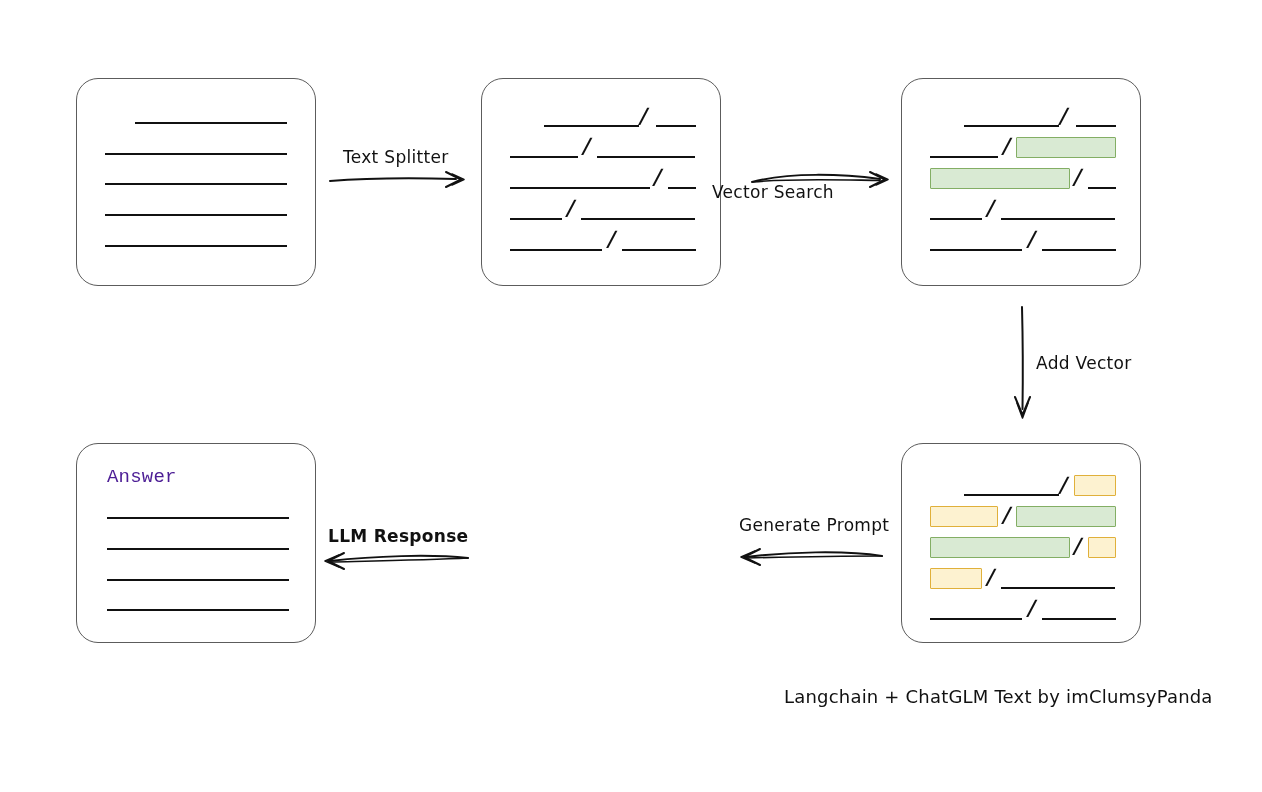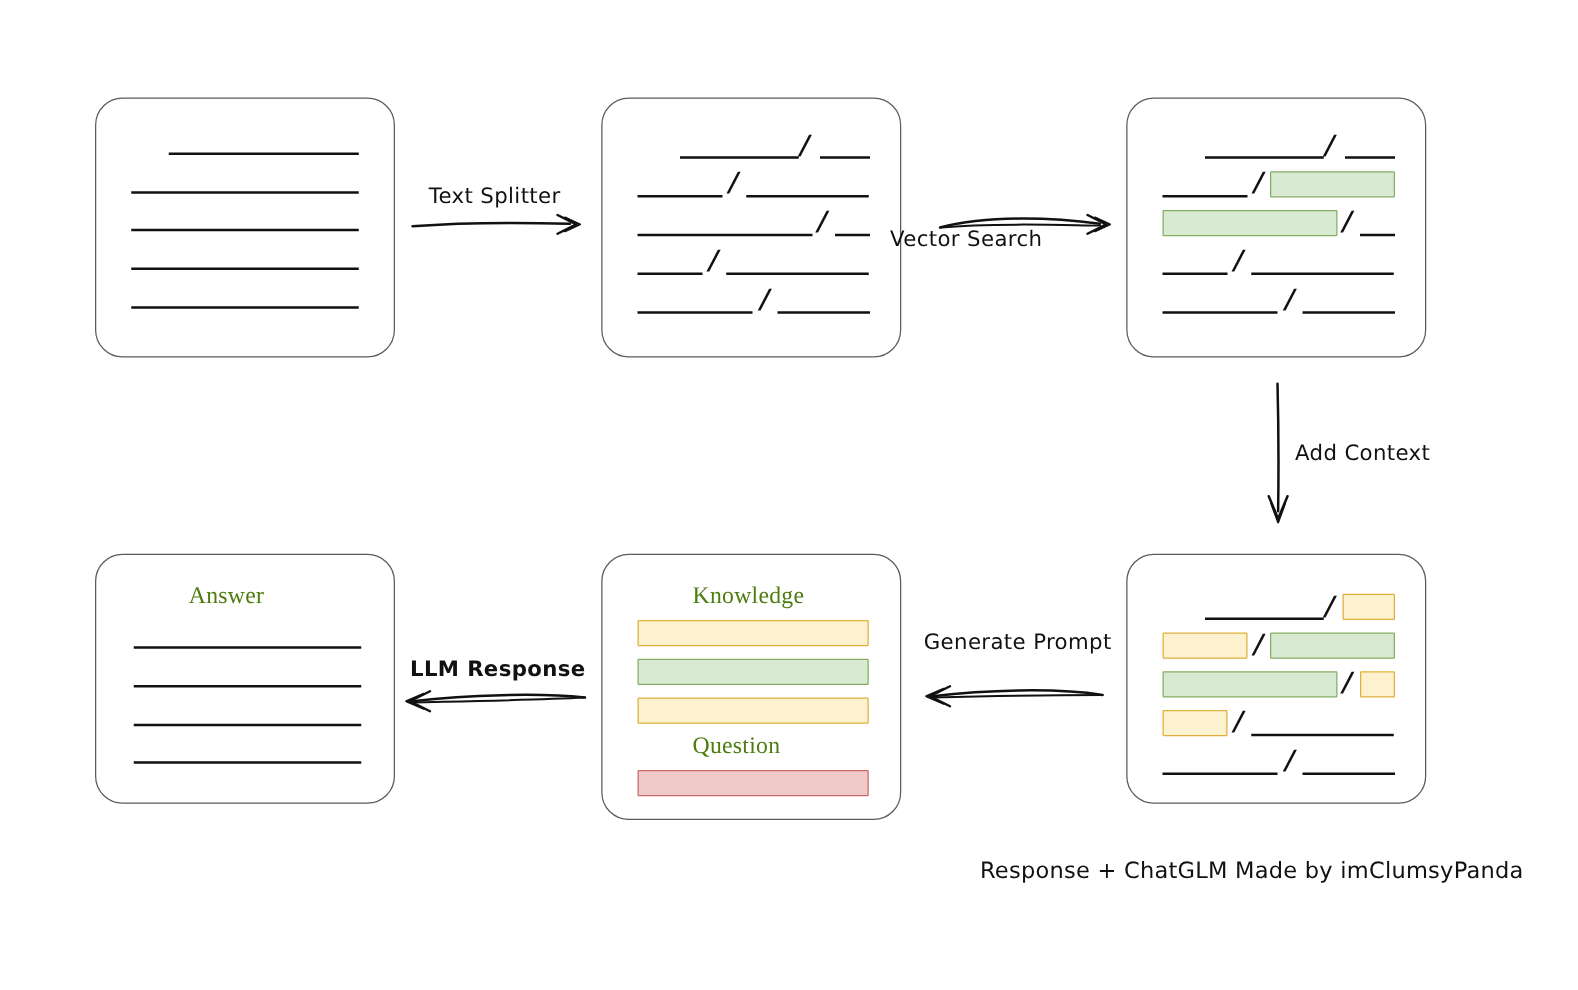--- a/index.html
+++ b/index.html
@@ -51,26 +51,25 @@
   .chip-yellow {
     background: #fdf2d0;
     border: 1.4px solid #e0b03a;
   }
   .chip-red {
     background: #f2c9c9;
     border: 1.4px solid #c96a6a;
   }
   .box-label {
     position: absolute;
-    font-family: Liberation Serif, serif;
+    font-family: Liberation Mono, monospace;
     font-size: 19px;
-    color: #4d7c0f;
+    color: #4c1d95;
     white-space: nowrap;
     letter-spacing: 0.2px;
-    margin-left: 44px;
   }
   .edge-label {
     position: absolute;
     font-family: "DejaVu Sans", sans-serif;
     font-size: 17px;
     color: #111111;
     white-space: nowrap;
     letter-spacing: 0.3px;
   }
   .arrow-svg {
@@ -161,28 +160,20 @@
 
     <div class="chip chip-yellow" style="left:28px; top:124px; width:52px;"></div>
     <div class="slash" style="left:85px; top:123px;">/</div>
     <div class="rule" style="left:99px; top:143px; width:114px;"></div>
 
     <div class="rule" style="left:28px; top:174px; width:92px;"></div>
     <div class="slash" style="left:126px; top:154px;">/</div>
     <div class="rule" style="left:140px; top:174px; width:74px;"></div>
   </div>
 
-  <div class="doc-box" style="left:481px; top:443px; width:240px; height:213px;">
-    <div class="box-label" style="left:28px; top:22px;">Knowledge</div>
-    <div class="chip chip-yellow" style="left:28px; top:52px; width:185px;"></div>
-    <div class="chip chip-green" style="left:28px; top:83px; width:185px;"></div>
-    <div class="chip chip-yellow" style="left:28px; top:114px; width:185px;"></div>
-    <div class="box-label" style="left:28px; top:142px;">Question</div>
-    <div class="chip chip-red" style="left:28px; top:172px; width:185px;"></div>
-  </div>
 
   <div class="doc-box" style="left:76px; top:443px; width:240px; height:200px;">
     <div class="box-label" style="left:30px; top:22px;">Answer</div>
     <div class="rule" style="left:30px; top:73px; width:182px;"></div>
     <div class="rule" style="left:30px; top:104px; width:182px;"></div>
     <div class="rule" style="left:30px; top:135px; width:182px;"></div>
     <div class="rule" style="left:30px; top:165px; width:182px;"></div>
   </div>
 
   <div class="edge-label" style="left:343px; top:147px;text-align:right;">Text Splitter</div>
@@ -193,38 +184,38 @@
   </svg>
 
   <div class="edge-label" style="left:712px; top:147px;margin-top:35px;">Vector Search</div>
   <svg class="arrow-svg" style="left:750px; top:166px;" width="140" height="24" viewBox="0 0 140 24">
     <path d="M2,16 C40,6 92,8 130,13" stroke="#111111" stroke-width="2" fill="none" stroke-linecap="round"></path>
     <path d="M3,16 C42,12 95,14 130,14.5" stroke="#111111" stroke-width="1.6" fill="none" stroke-linecap="round"></path>
     <path d="M120,6 L135,13.5 L120,21" stroke="#111111" stroke-width="2" fill="none" stroke-linejoin="round" stroke-linecap="round"></path>
     <path d="M126,8 L138,13.5 L126,19" stroke="#111111" stroke-width="1.6" fill="none" stroke-linejoin="round" stroke-linecap="round"></path>
   </svg>
 
-  <div class="edge-label" style="left:1036px; top:353px;">Add Context</div>
+  <div class="edge-label" style="left:1036px; top:353px;">Add Vector</div>
   <svg class="arrow-svg" style="left:1008px; top:305px;" width="30" height="116" viewBox="0 0 30 116">
     <path d="M14,2 C15,40 15,70 14.5,104" stroke="#111111" stroke-width="2" fill="none" stroke-linecap="round"></path>
     <path d="M7,92 L14.5,110 L22,92" stroke="#111111" stroke-width="2" fill="none" stroke-linejoin="round" stroke-linecap="round"></path>
     <path d="M9,98 L14.5,113 L20,98" stroke="#111111" stroke-width="1.6" fill="none" stroke-linejoin="round" stroke-linecap="round"></path>
   </svg>
 
-  <div class="edge-label" style="left:739px; top:504px;text-align:center;">Generate Prompt</div>
+  <div class="edge-label" style="left:739px; top:515px;text-align:center;">Generate Prompt</div>
   <svg class="arrow-svg" style="left:736px; top:544px;" width="148" height="24" viewBox="0 0 148 24">
     <path d="M146,12 C108,6 52,8 10,13" stroke="#111111" stroke-width="2" fill="none" stroke-linecap="round"></path>
     <path d="M146,12 C106,12 50,13 10,14" stroke="#111111" stroke-width="1.6" fill="none" stroke-linecap="round"></path>
     <path d="M24,5 L8,13 L24,21" stroke="#111111" stroke-width="2" fill="none" stroke-linejoin="round" stroke-linecap="round"></path>
     <path d="M19,7 L5,13 L19,19" stroke="#111111" stroke-width="1.6" fill="none" stroke-linejoin="round" stroke-linecap="round"></path>
   </svg>
 
   <div class="edge-label" style="left:328px; top:526px;font-weight:bold;">LLM Response</div>
   <svg class="arrow-svg" style="left:320px; top:548px;" width="150" height="24" viewBox="0 0 150 24">
     <path d="M148,10 C110,6 54,8 10,13" stroke="#111111" stroke-width="2" fill="none" stroke-linecap="round"></path>
     <path d="M148,10 C108,12 52,13 10,14" stroke="#111111" stroke-width="1.6" fill="none" stroke-linecap="round"></path>
     <path d="M24,5 L8,13 L24,21" stroke="#111111" stroke-width="2" fill="none" stroke-linejoin="round" stroke-linecap="round"></path>
     <path d="M19,7 L5,13 L19,19" stroke="#111111" stroke-width="1.6" fill="none" stroke-linejoin="round" stroke-linecap="round"></path>
   </svg>
 
-  <div class="footer-credit" style="left:784px; top:686px;">Response + ChatGLM Made by imClumsyPanda</div>
+  <div class="footer-credit" style="left:784px; top:686px;">Langchain + ChatGLM Text by imClumsyPanda</div>
 
 </div>
 
 </body></html>

